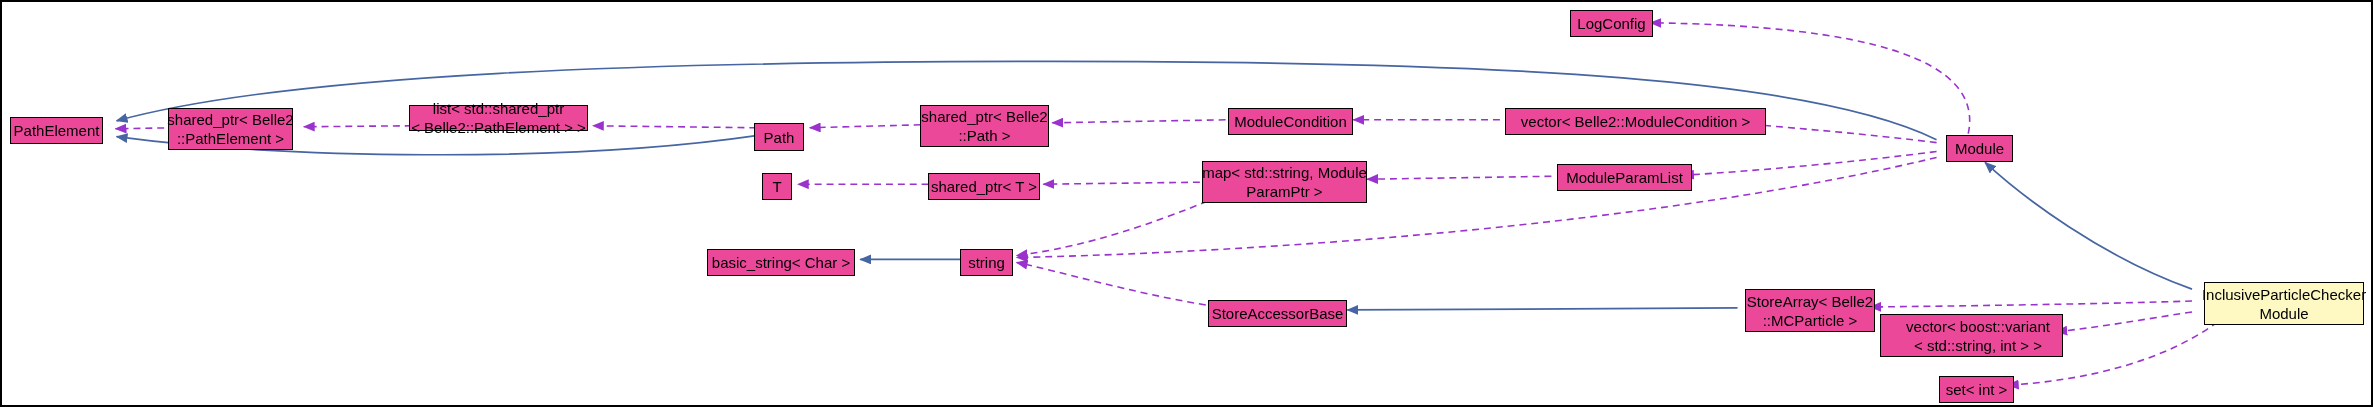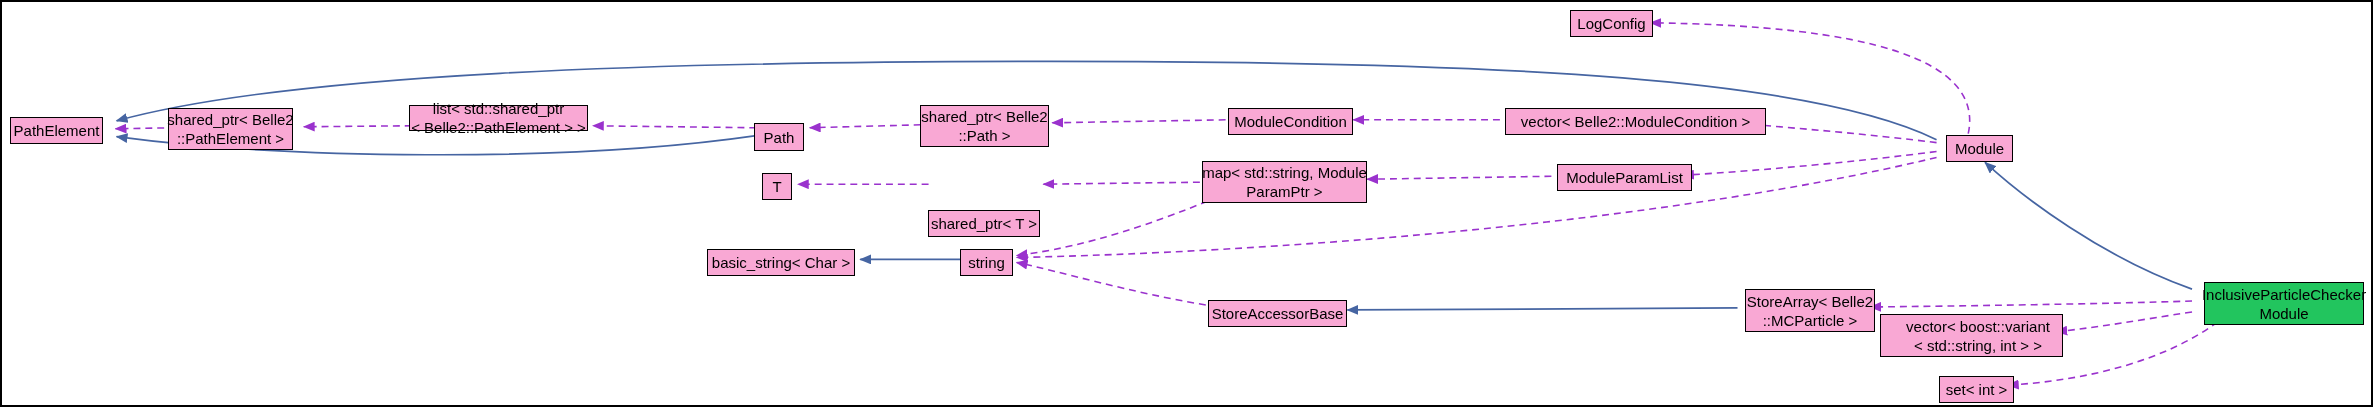--- a/index.html
+++ b/index.html
@@ -11,30 +11,30 @@
     border:2px solid #000000;
     font-family:"Liberation Sans", sans-serif;
     overflow:hidden;
   }
   svg.edges { position:absolute; left:0; top:0; width:100%; height:100%; }
   .usage   { stroke:#9a32cd; stroke-width:1.6; fill:none; stroke-dasharray:7 5; }
   .inherit { stroke:#4665A2; stroke-width:1.7; fill:none; }
   .node {
     position:absolute;
     box-sizing:border-box;
-    background:#f9a8d4;
+    background:#ec4899;
     border:1.5px solid #000000;
     color:#000000;
     display:flex; flex-direction:column;
     align-items:center; justify-content:center;
     font-size:15px; line-height:19px;
     text-align:center; white-space:nowrap;
     z-index:2;
   }
-  .node.hl { background:#22c55e; }
+  .node.hl { background:#fef9c3; }
   .nl { pointer-events:none; }
 </style>
 </head>
 <body>
 
 <div class="canvas">
 
   <svg class="edges" viewBox="0 0 2373 407" xmlns="http://www.w3.org/2000/svg">
     <defs>
       <marker id="mUse" markerUnits="userSpaceOnUse" markerWidth="12" markerHeight="10" refX="11" refY="5" orient="auto">
@@ -107,21 +107,21 @@
   </div>
 
   <div class="node" style="left:1568px;top:8px;width:83px;height:27px;">
     <div class="nl">LogConfig</div>
   </div>
 
   <div class="node" style="left:760px;top:171px;width:30px;height:27px;">
     <div class="nl">T</div>
   </div>
 
-  <div class="node" style="left:926px;top:171px;width:112px;height:27px;margin-top:37px;">
+  <div class="node" style="left:926px;top:171px;width:112px;height:27px;">
     <div class="nl">shared_ptr&lt; T &gt;</div>
   </div>
 
   <div class="node" style="left:1200px;top:159px;width:165px;height:42px;">
     <div class="nl">map&lt; std::string, Module</div>
     <div class="nl">ParamPtr &gt;</div>
   </div>
 
   <div class="node" style="left:1555px;top:162px;width:135px;height:27px;">
     <div class="nl">ModuleParamList</div>

